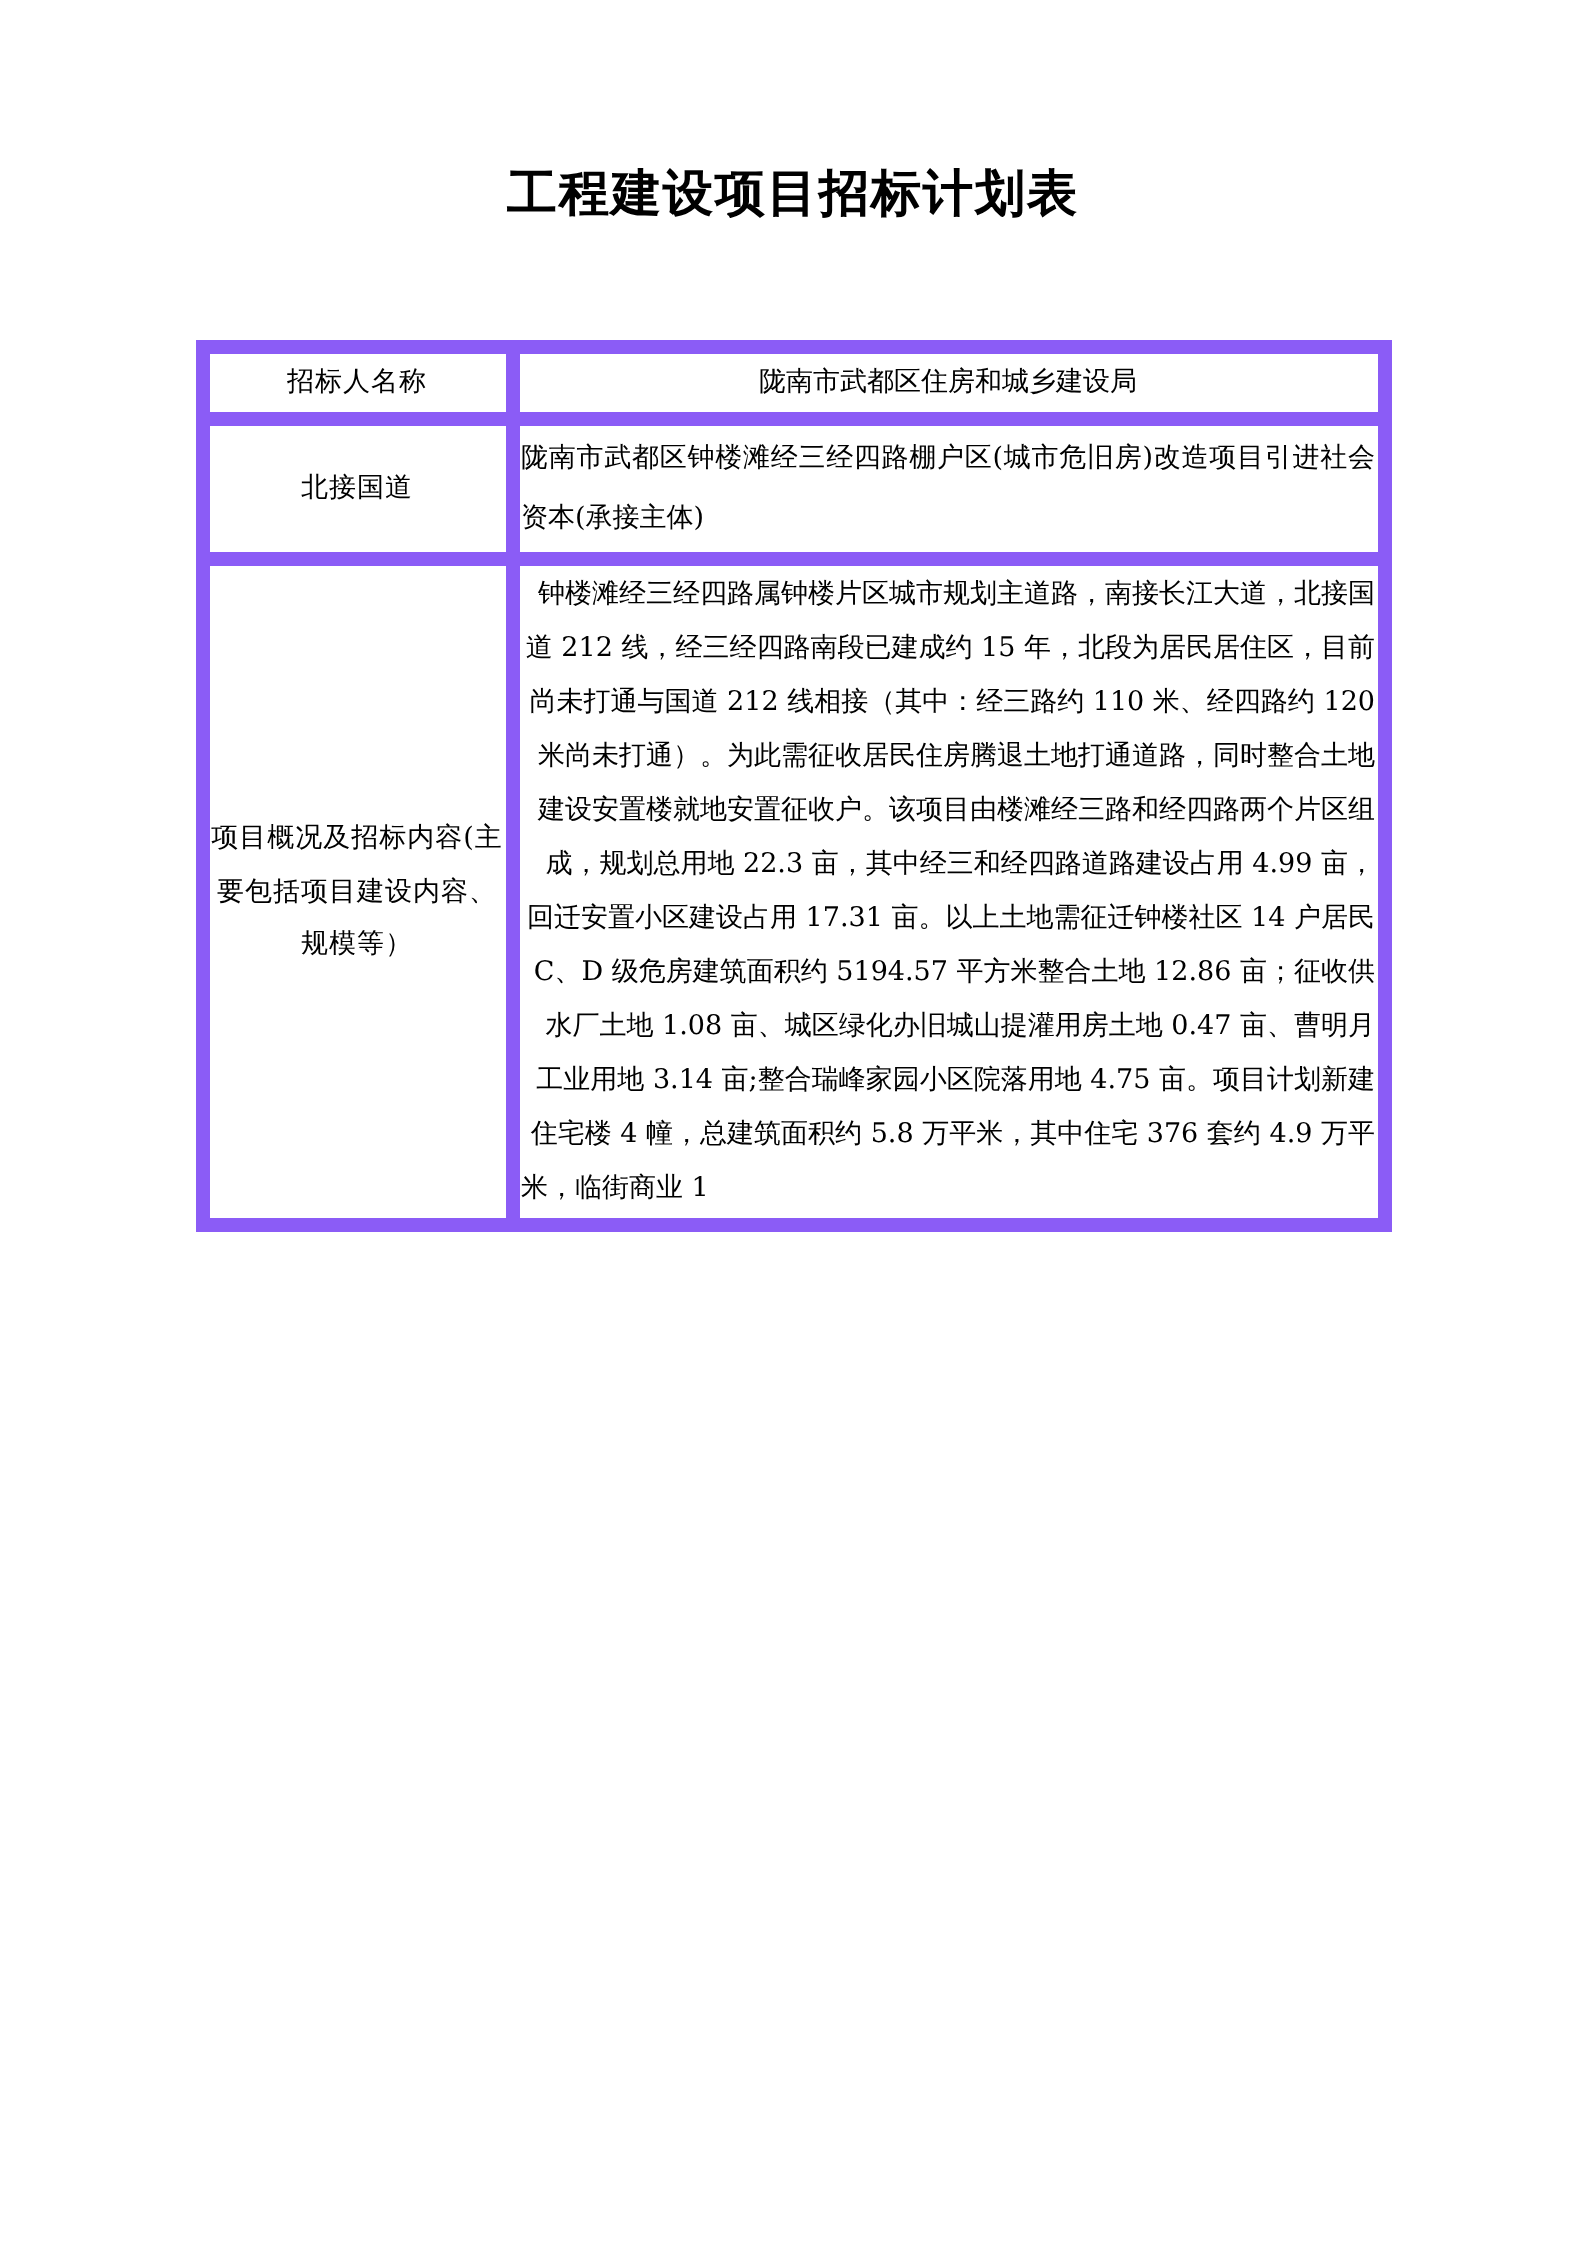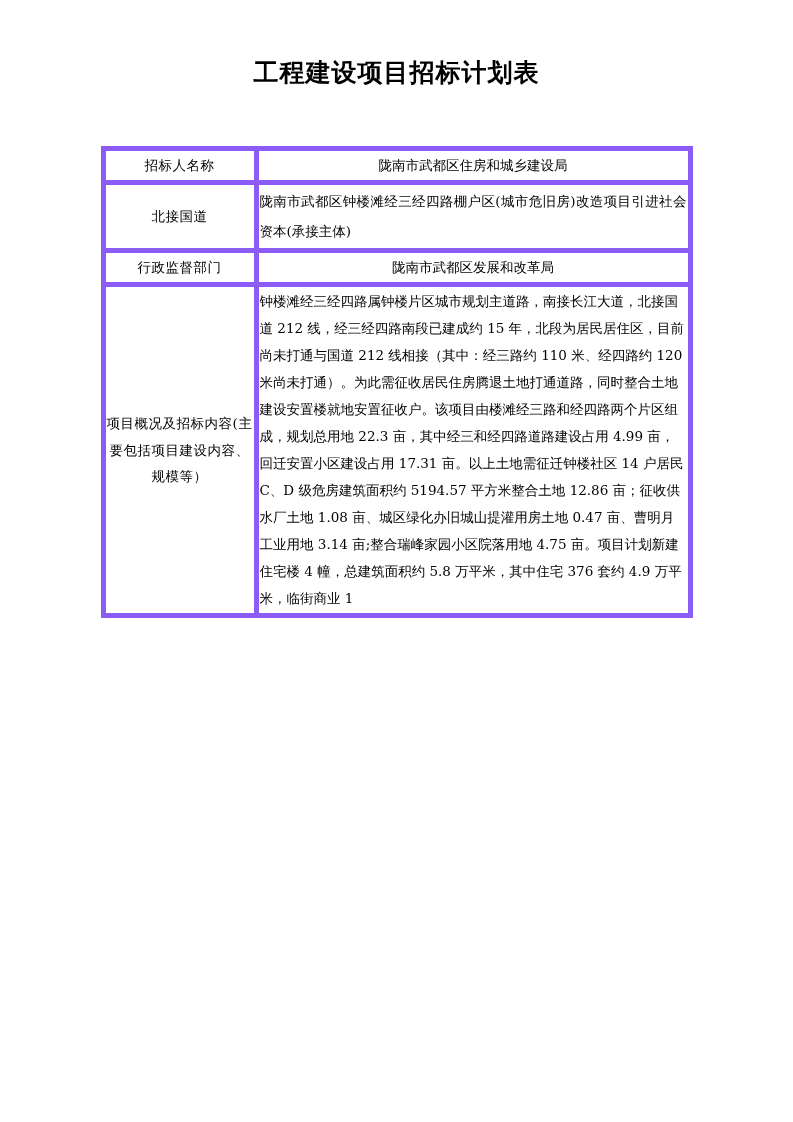--- a/index.html
+++ b/index.html
@@ -20,49 +20,49 @@
     height: 1122px;
     box-sizing: border-box;
     padding: 0;
     position: relative;
   }
   .doc-title {
     text-align: center;
     font-size: 25px;
     font-weight: bold;
     letter-spacing: 1px;
-    margin-top: 56px;
+    margin-top: 80px;
     margin-bottom: 0;
     font-family: "DejaVu Serif", "Liberation Serif", serif;
   }
   table.main-table {
     border-collapse: collapse;
     width: 573px;
     margin: 57px auto 0 auto;
     table-layout: fixed;
   }
   table.main-table td {
-    border: 5px solid #8b5cf6;
+    border: 7px solid #8b5cf6;
     vertical-align: middle;
     padding: 1px;
   }
   td.label-cell {
     width: 146px;
     text-align: center;
     font-size: 13.5px;
     line-height: 1.95;
     padding: 10px 10px;
     letter-spacing: 0.5px;
   }
   td.value-cell {
     width: 427px;
     font-size: 13.5px;
     line-height: 2.0;
     padding: 10px 14px;
-    text-align: left;
+    text-align: right;
   }
   td.value-cell.justified {
     text-align: justify;
     text-align-last: left;
   }
   td.value-cell.centered-block {
     text-align: center;
     margin-left: 14px;
   }
   .row-tall td.value-cell {
@@ -90,23 +90,19 @@
     <tbody>
       <tr>
         <td class="label-cell">招标人名称</td>
         <td class="value-cell centered-block">陇南市武都区住房和城乡建设局</td>
       </tr>
       <tr class="row-tall">
         <td class="label-cell">北接国道</td>
         <td class="value-cell justified">陇南市武都区钟楼滩经三经四路棚户区(城市危旧房)改造项目引进社会资本(承接主体)</td>
       </tr>
       <tr>
-        <td class="label-cell">行政监督部门</td>
-        <td class="value-cell centered-block">陇南市武都区发展和改革局</td>
-      </tr>
-      <tr>
         <td class="label-cell label-multiline">项目概况及招标内容(主要包括项目建设内容、规模等）</td>
         <td class="value-cell body-cell">钟楼滩经三经四路属钟楼片区城市规划主道路，南接长江大道，北接国道 212 线，经三经四路南段已建成约 15 年，北段为居民居住区，目前尚未打通与国道 212 线相接（其中：经三路约 110 米、经四路约 120 米尚未打通）。为此需征收居民住房腾退土地打通道路，同时整合土地建设安置楼就地安置征收户。该项目由楼滩经三路和经四路两个片区组成，规划总用地 22.3 亩，其中经三和经四路道路建设占用 4.99 亩，回迁安置小区建设占用 17.31 亩。以上土地需征迁钟楼社区 14 户居民 C、D 级危房建筑面积约 5194.57 平方米整合土地 12.86 亩；征收供水厂土地 1.08 亩、城区绿化办旧城山提灌用房土地 0.47 亩、曹明月工业用地 3.14 亩;整合瑞峰家园小区院落用地 4.75 亩。项目计划新建住宅楼 4 幢，总建筑面积约 5.8 万平米，其中住宅 376 套约 4.9 万平米，临街商业 1</td>
       </tr>
     </tbody>
   </table>
 
 </div>
 
 </body></html>

